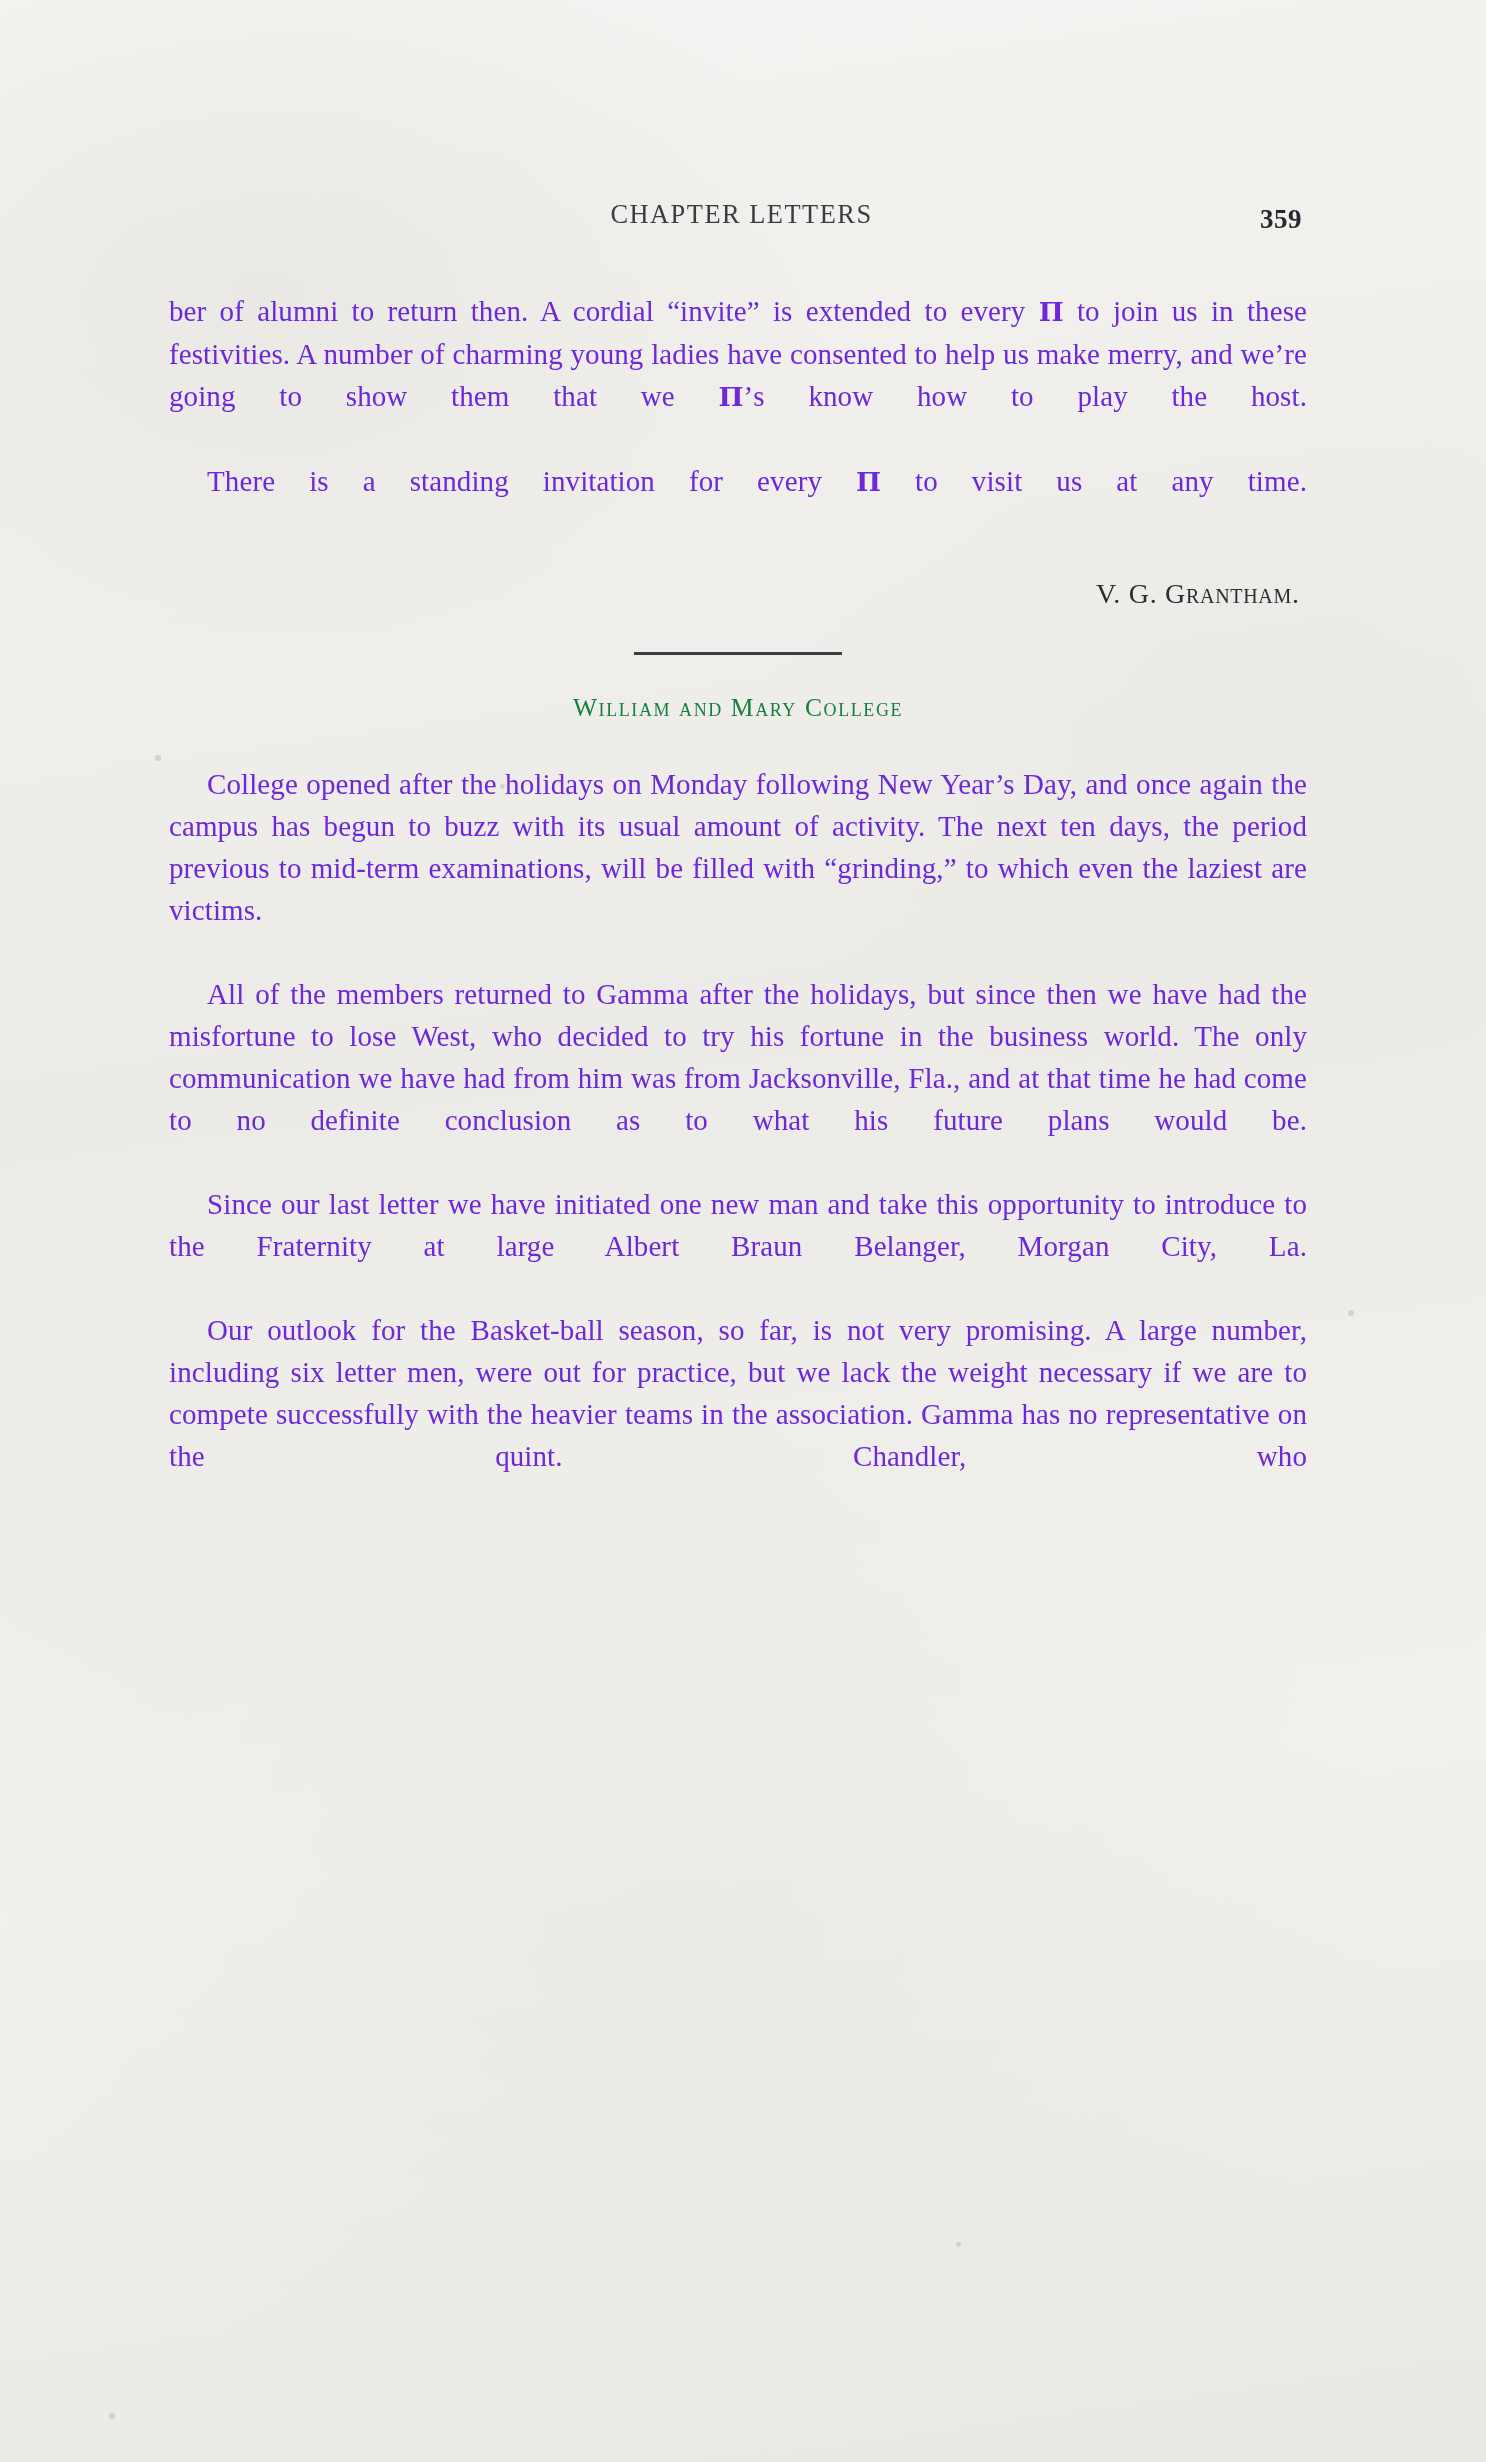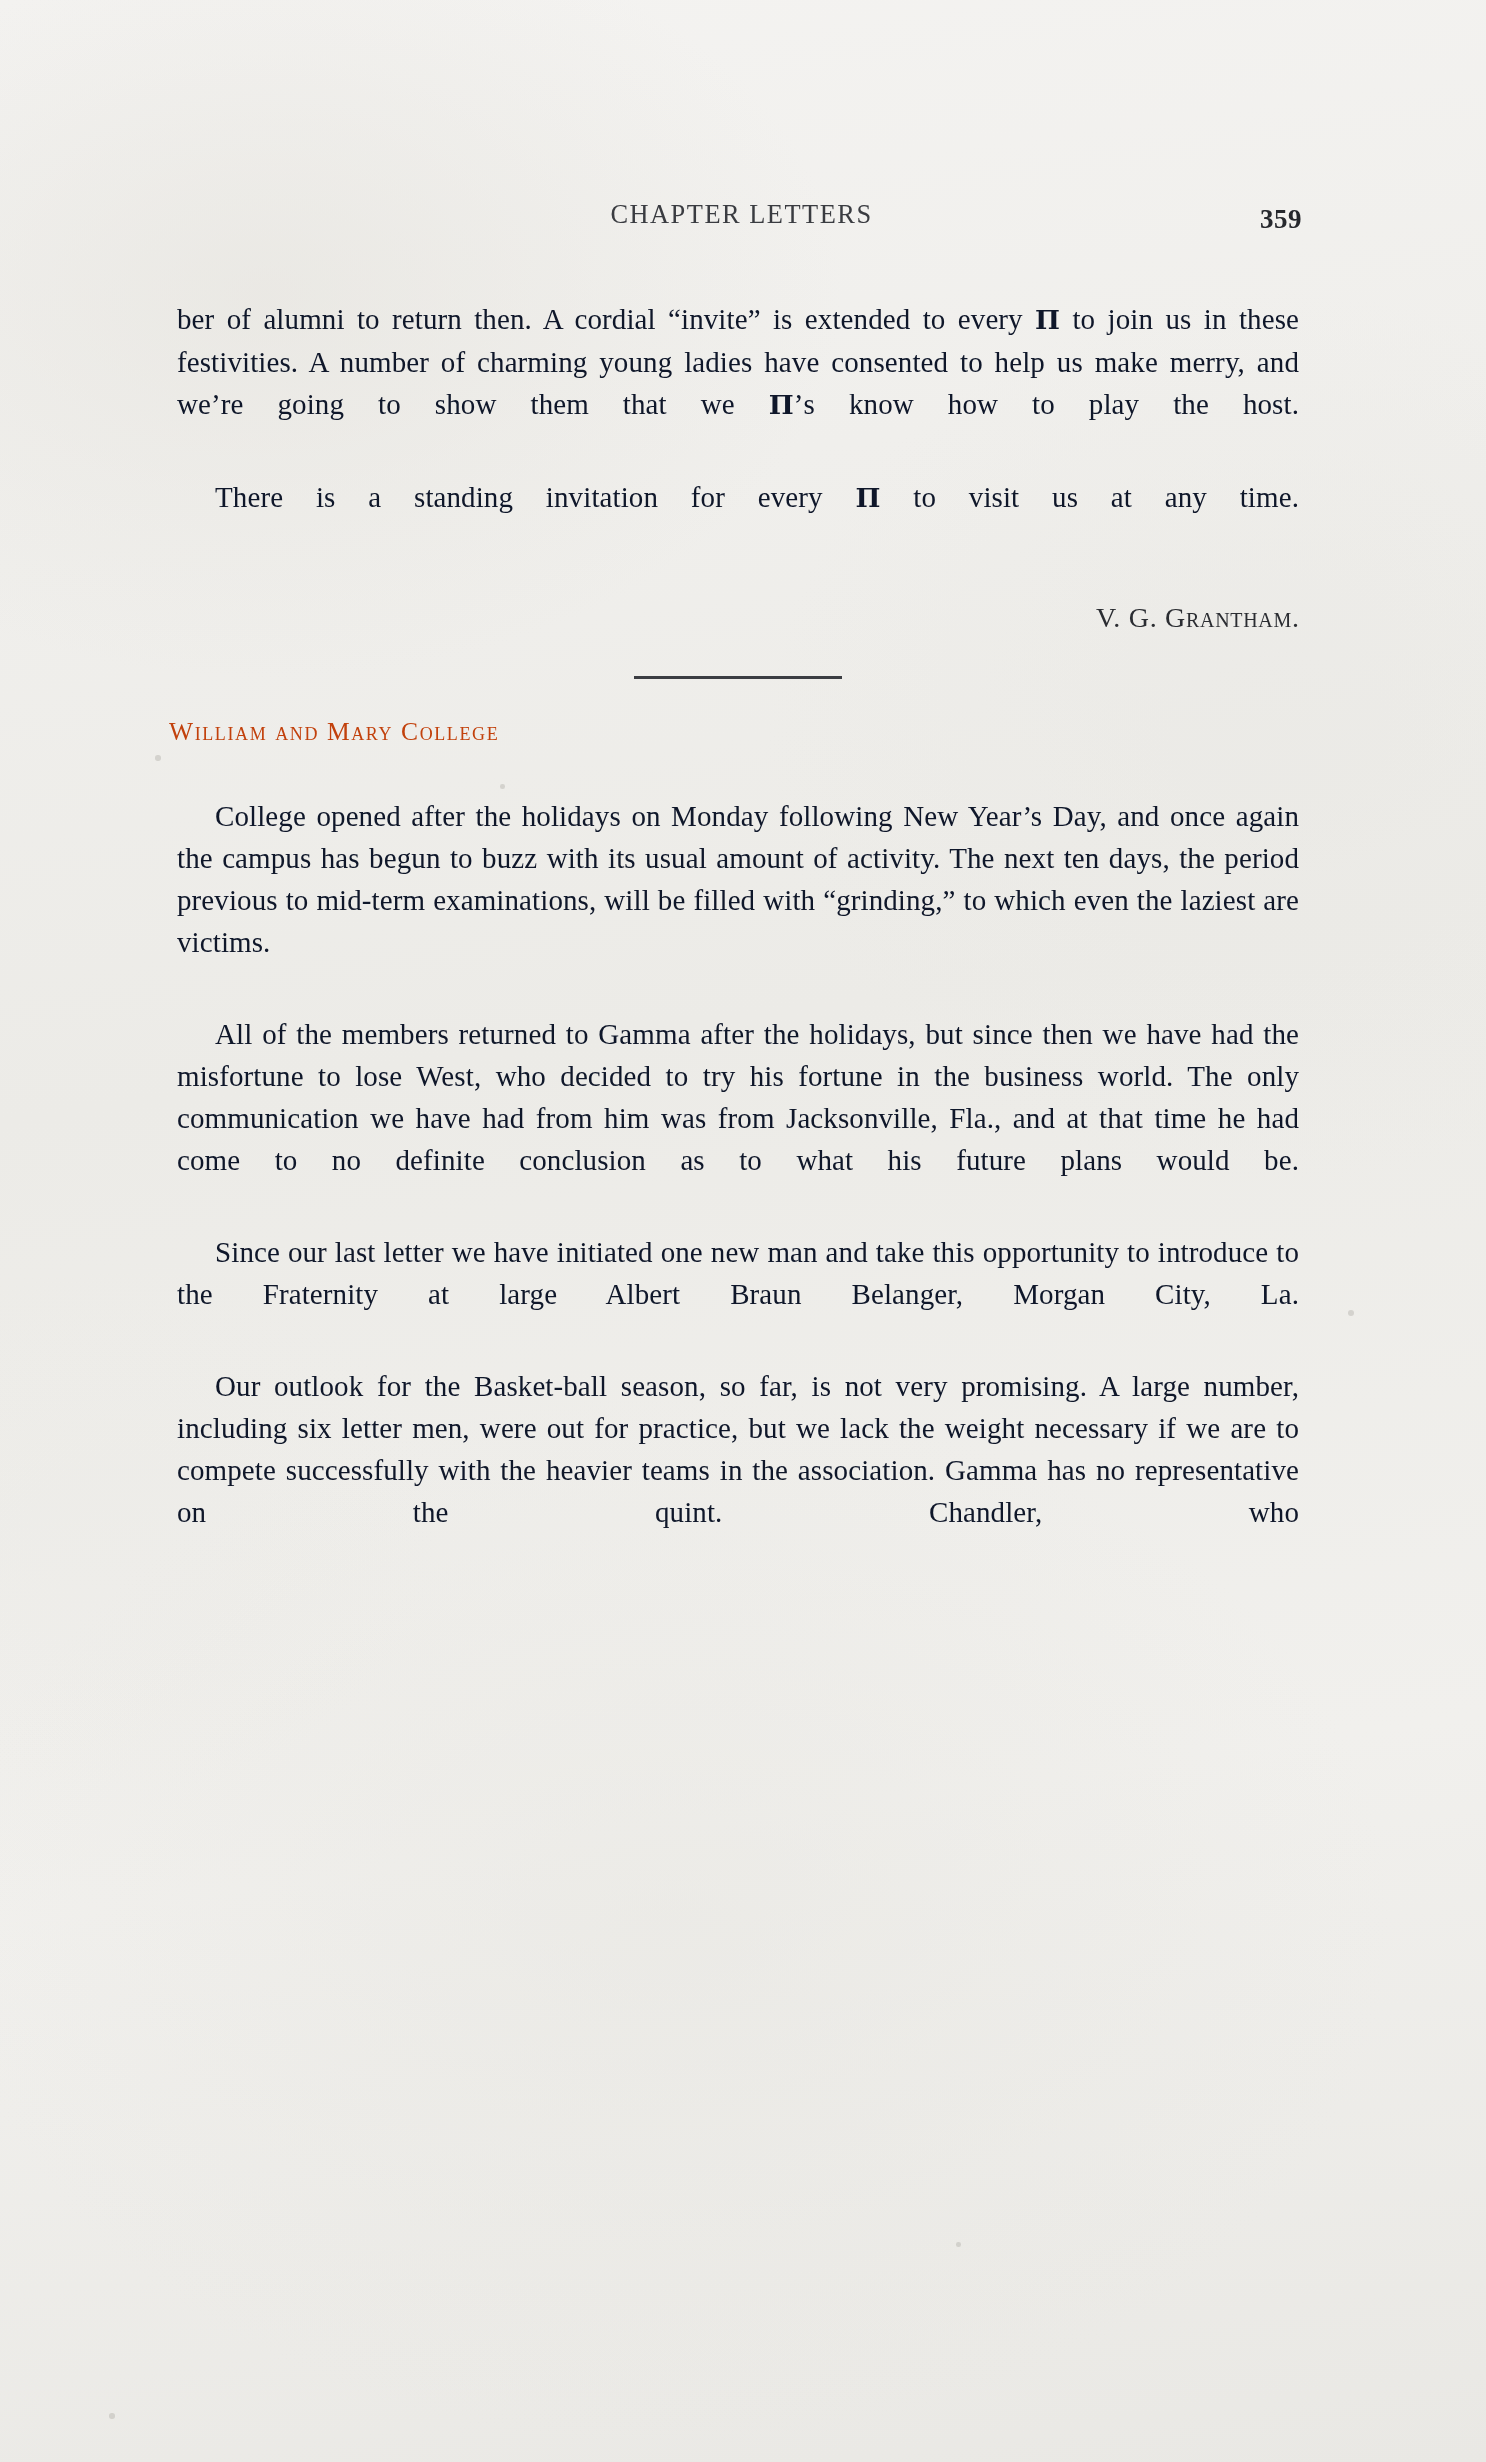--- a/index.html
+++ b/index.html
@@ -68,26 +68,26 @@
 
   
   .textblock {
     position: absolute;
     left: 169px;
     width: 1138px;
     top: 290px;
   }
 
   p.para {
-    margin: 8px;
+    margin: 0;
     font-size: 29px;
     line-height: 42px;
     text-align: justify;
     text-indent: 38px;
-    color: #0f172a;
+    color: #6d28d9;
     -webkit-font-smoothing: antialiased;
     letter-spacing: 0.1px;
   }
 
   p.para.no-indent {
     text-indent: 0;
   }
 
   
   p.para::after {
@@ -134,23 +134,23 @@
   
   .chapter-heading {
     text-align: center;
     font-size: 30px;
     letter-spacing: 2px;
     color: #2c2e33;
     padding-top: 89px;
   }
 
   .chapter-subheading {
-    text-align: left;
+    text-align: center;
     font-size: 25.5px;
-    color: #c2410c;
+    color: #15803d;
     padding-top: 38px;
     padding-bottom: 40px;
     font-variant: small-caps;
     letter-spacing: 1.6px;
   }
 
   
   .speck {
     position: absolute;
     background: #b9b7b2;

